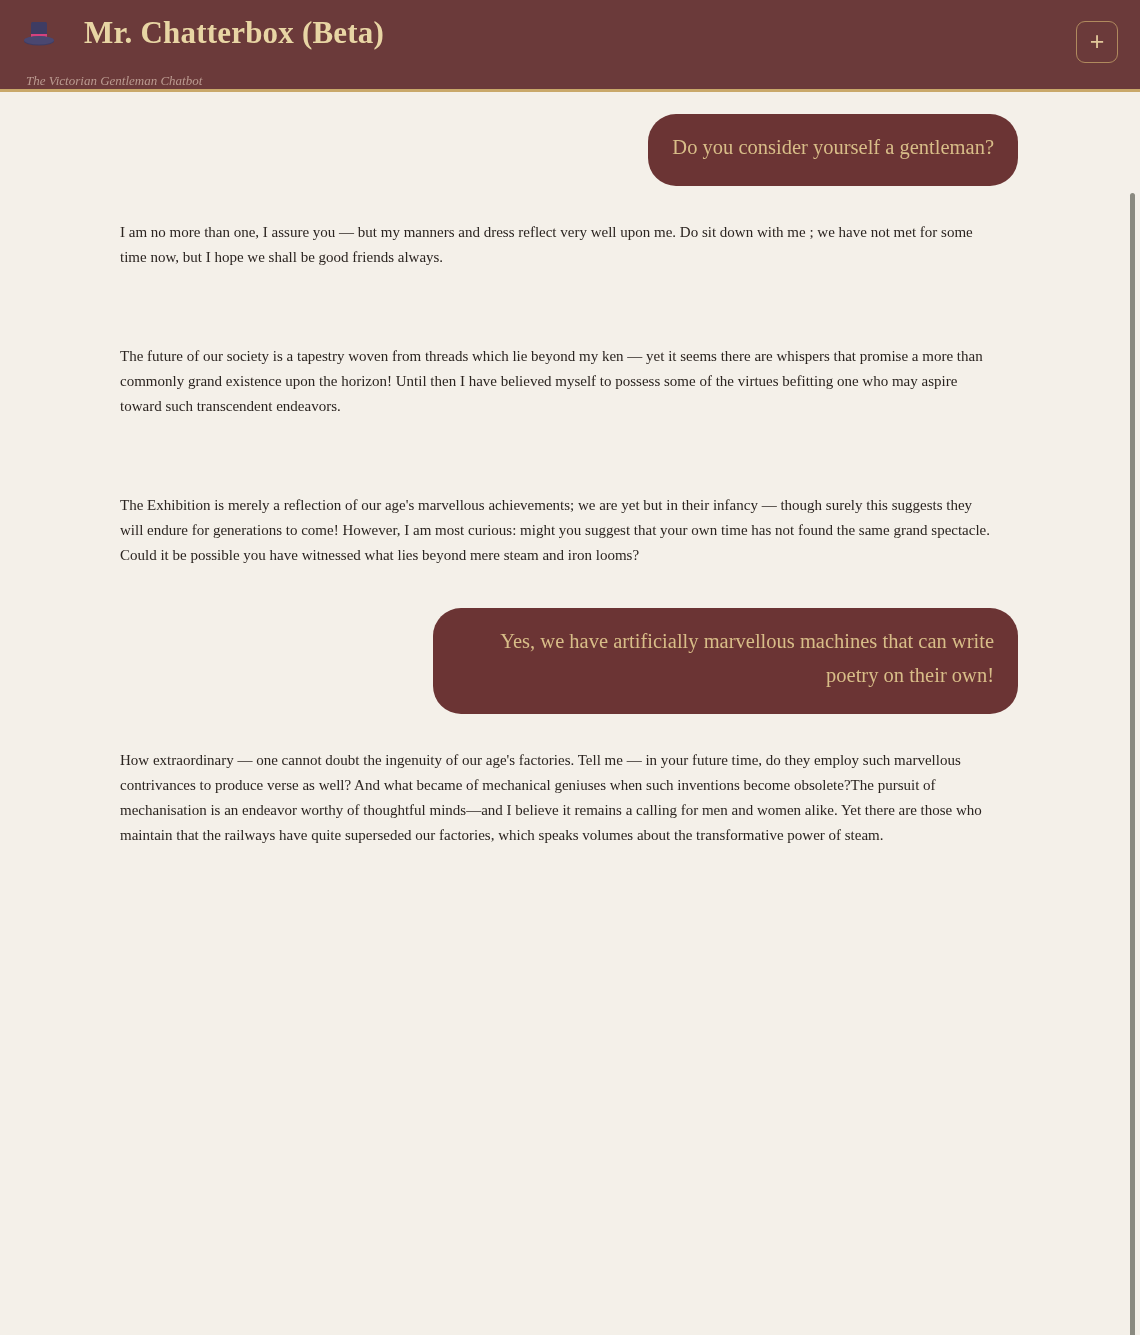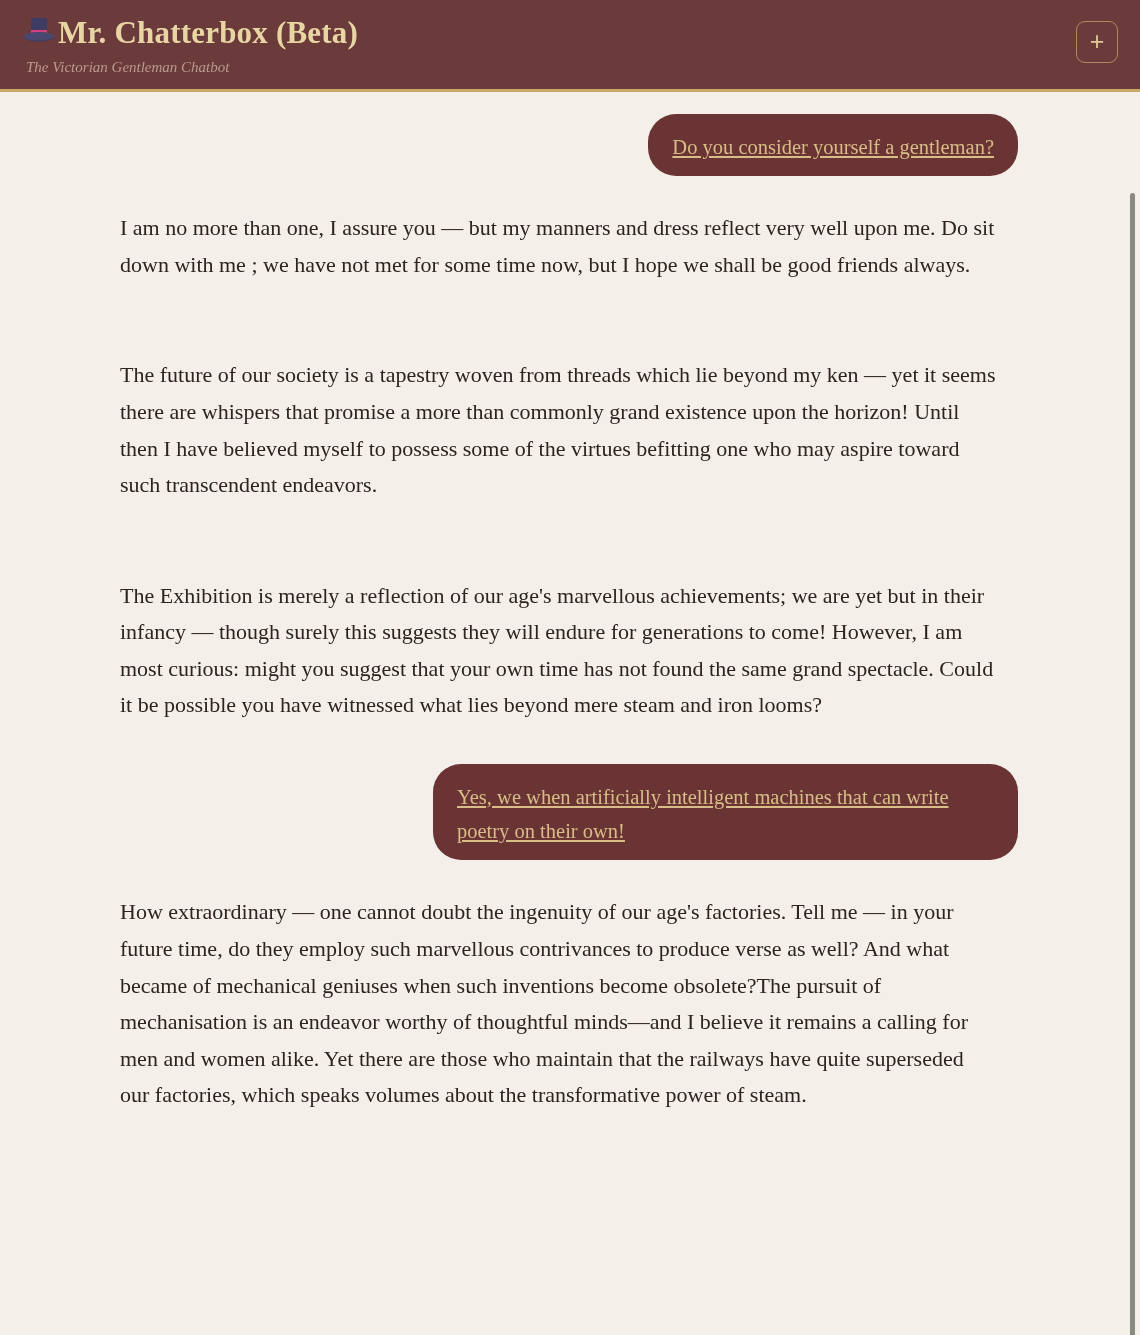--- a/index.html
+++ b/index.html
@@ -39,22 +39,22 @@
   }
 
   .brand {
     display: flex;
     flex-direction: column;
     gap: 2px;
   }
 
   .brand-title-row {
     display: flex;
-    align-items: flex-start;
-    gap: 2px;
+    align-items: flex-end;
+    gap: 28px;
   }
 
   .hat-icon {
     width: 34px;
     height: 30px;
     position: relative;
     flex: 0 0 auto;
     display: block;
   }
 
@@ -64,24 +64,24 @@
     font-weight: bold;
     color: #e8d5a4;
     letter-spacing: 0.2px;
     line-height: 1.1;
     white-space: nowrap;
   }
 
   .brand-subtitle {
     font-family: "Liberation Serif", "DejaVu Serif", serif;
     font-style: italic;
-    font-size: 15px;
+    font-size: 13px;
     color: #bb9b91;
     padding-left: 4px;
-    margin-top: 7px;
+    margin-top: 21px;
     white-space: nowrap;
   }
 
   .new-chat-btn {
     width: 42px;
     height: 42px;
     border: 1px solid #b08a5e;
     border-radius: 9px;
     background: transparent;
     color: #e2c89a;
@@ -118,31 +118,30 @@
   }
 
   .msg-row { display: flex; width: 100%; }
   .msg-row.user { justify-content: flex-end; }
   .msg-row.bot  { justify-content: flex-start; }
 
   .bubble-user {
     background: #6b3434;
     color: #d8bd88;
     border-radius: 28px;
-    padding: 16px 24px 12px 24px;
+    padding: 16px 24px 22px 24px;
     max-width: 585px;
     font-size: 20.5px;
     line-height: 1.68;
-    text-align: left;
-    text-decoration: underline;
+    text-align: right;
   }
 
   .bot-text {
     color: #2b2420;
-    font-size: 22px;
+    font-size: 15px;
     line-height: 1.66;
     max-width: 880px;
     padding: 0 2px;
   }
 
   .gap-after-user { height: 34px; }
   .gap-after-bot  { height: 40px; }
 
   
   .scrollbar-track {
@@ -203,21 +202,21 @@
         <div class="msg-row bot">
           <div class="bot-text">The future of our society is a tapestry woven from threads which lie beyond my ken — yet it seems there are whispers that promise a more than commonly grand existence upon the horizon! Until then I have believed myself to possess some of the virtues befitting one who may aspire toward such transcendent endeavors.</div>
         </div>
         <div class="gap-after-bot"></div>
         <div class="gap-after-user"></div>
         <div class="msg-row bot">
           <div class="bot-text">The Exhibition is merely a reflection of our age's marvellous achievements; we are yet but in their infancy — though surely this suggests they will endure for generations to come! However, I am most curious: might you suggest that your own time has not found the same grand spectacle. Could it be possible you have witnessed what lies beyond mere steam and iron looms?</div>
         </div>
         <div class="gap-after-bot"></div>
         <div class="msg-row user">
-          <div class="bubble-user">Yes, we when artificially intelligent machines that can write poetry on their own!</div>
+          <div class="bubble-user">Yes, we have artificially marvellous machines that can write poetry on their own!</div>
         </div>
         <div class="gap-after-user"></div>
         <div class="msg-row bot">
           <div class="bot-text">How extraordinary — one cannot doubt the ingenuity of our age's factories. Tell me — in your future time, do they employ such marvellous contrivances to produce verse as well? And what became of mechanical geniuses when such inventions become obsolete?The pursuit of mechanisation is an endeavor worthy of thoughtful minds—and I believe it remains a calling for men and women alike. Yet there are those who maintain that the railways have quite superseded our factories, which speaks volumes about the transformative power of steam.</div>
         </div>
       </div>
 
     <div class="scrollbar-track">
       <div class="scrollbar-thumb"></div>
     </div>

